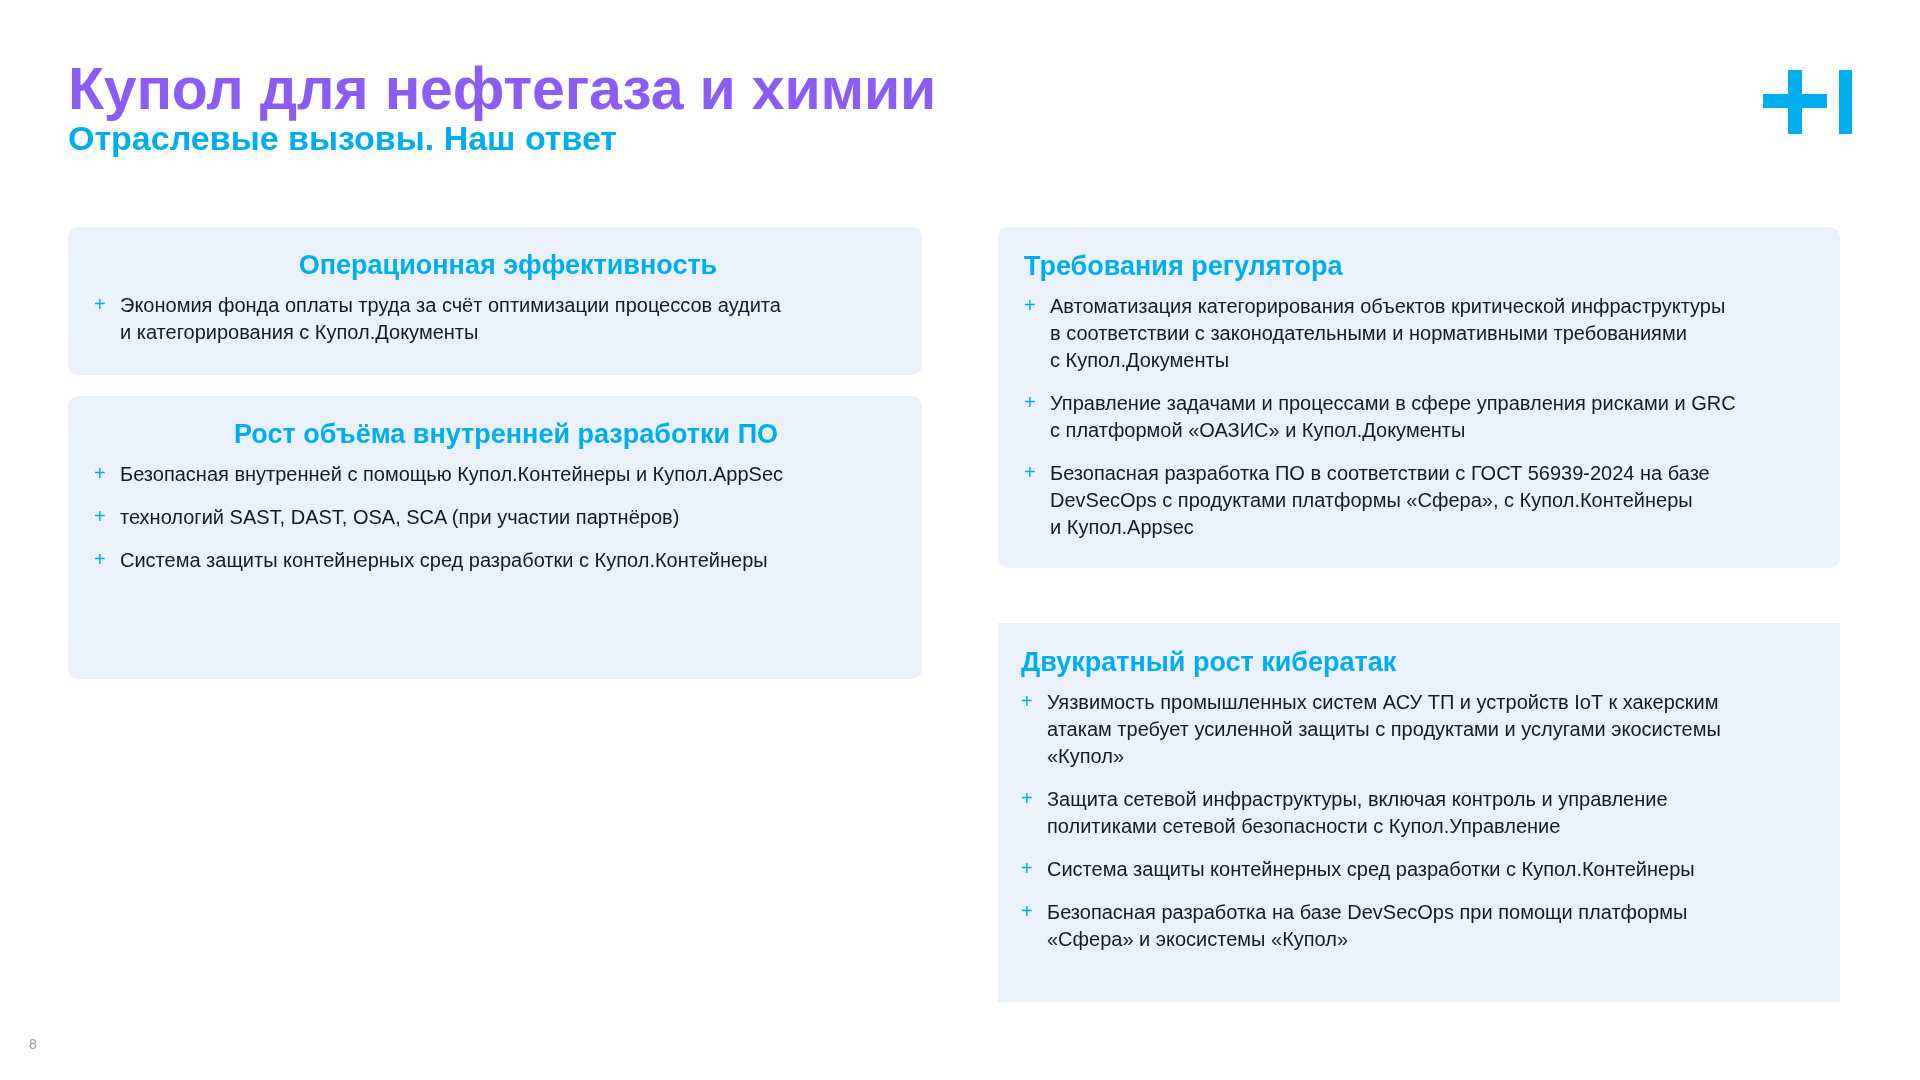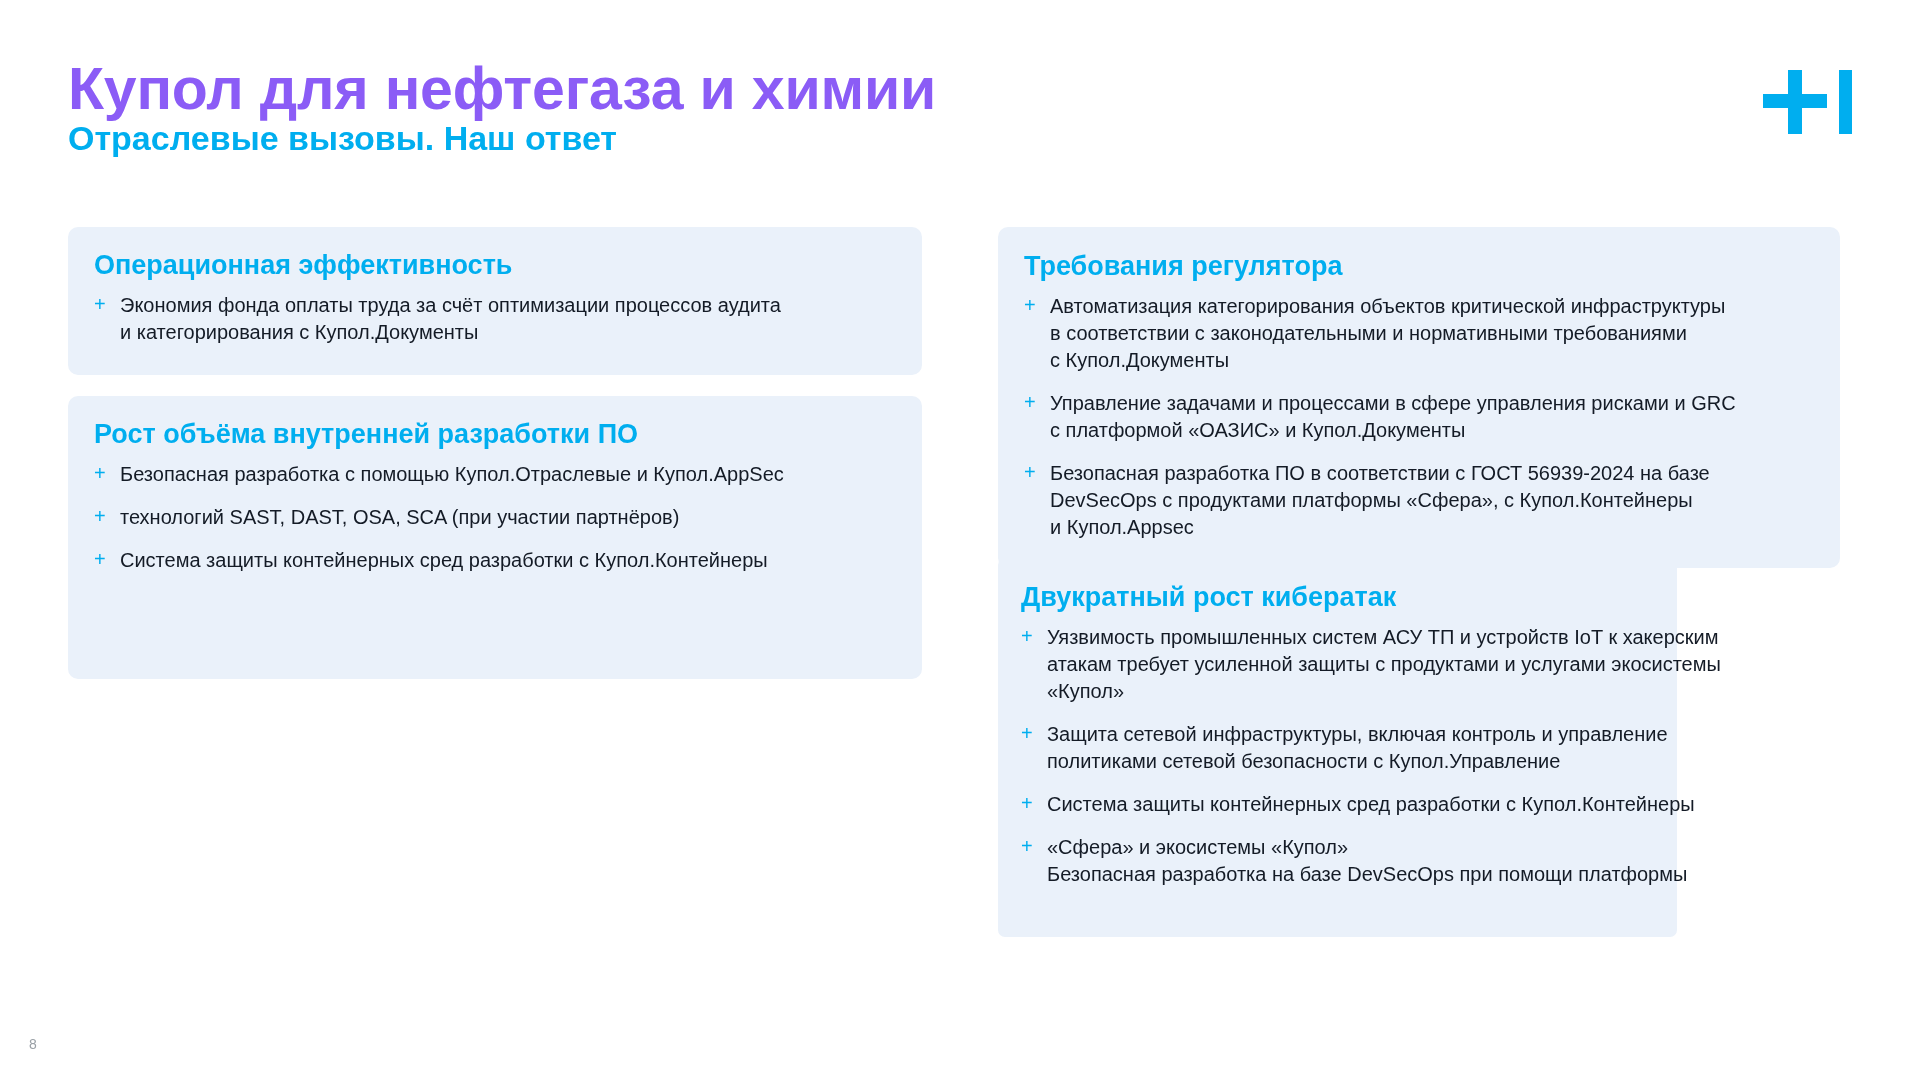--- a/index.html
+++ b/index.html
@@ -82,23 +82,23 @@
       font-size: 20px;
       line-height: 25px;
       font-weight: 400;
     }
     .card li .txt { display: block; }
     .card li .line { display: block; white-space: nowrap; }
 
     #card-op   { left: 68px;  top: 227px; width: 854px; height: 148px; padding: 22px 0 0 26px; }
     #card-dev  { left: 68px;  top: 396px; width: 854px; height: 283px; padding: 22px 4px 0 26px; }
     #card-reg  { left: 998px; top: 227px; width: 842px; height: 341px; padding: 23px 12px 0 26px; }
-    #card-att  { left: 998px; top: 558px; width: 679px; height: 379px; padding: 23px 0 0 23px; border-radius: 7px; }
-
-    #card-op h2, #card-dev h2 { margin-bottom: 11px; }
+    #card-att  { left: 998px; top: 623px; width: 842px; height: 379px; padding: 23px 0 0 23px; }
+
+    #card-op h2, #card-dev h2 { margin-bottom: 11px; text-align: center; }
     #card-reg h2, #card-att h2 { margin-bottom: 11px; }
 
     .page-num {
       position: absolute;
       left: 29px;
       top: 1036px;
       font-size: 14px;
       color: #9aa0a6;
       line-height: 16px;
     }
@@ -127,21 +127,21 @@
     </li>
   </ul>
 </section>
 
 <section class="card" id="card-dev">
   <h2>Рост объёма внутренней разработки ПО</h2>
   <ul>
     <li>
       <span class="plus">+</span>
       <span class="txt">
-        <span class="line">Безопасная разработка с помощью Купол.Отраслевые и Купол.AppSec</span>
+        <span class="line">Безопасная внутренней с помощью Купол.Контейнеры и Купол.AppSec</span>
       </span>
     </li>
     <li>
       <span class="plus">+</span>
       <span class="txt">
         <span class="line">технологий SAST, DAST, OSA, SCA (при участии партнёров)</span>
       </span>
     </li>
     <li>
       <span class="plus">+</span>
@@ -201,20 +201,20 @@
     </li>
     <li>
       <span class="plus">+</span>
       <span class="txt">
         <span class="line">Система защиты контейнерных сред разработки с Купол.Контейнеры</span>
       </span>
     </li>
     <li>
       <span class="plus">+</span>
       <span class="txt">
+        <span class="line">Безопасная разработка на базе DevSecOps при помощи платформы</span>
         <span class="line">«Сфера» и экосистемы «Купол»</span>
-        <span class="line">Безопасная разработка на базе DevSecOps при помощи платформы</span>
       </span>
     </li>
   </ul>
 </section>
 
 <div class="page-num">8</div>
 
 </body></html>

